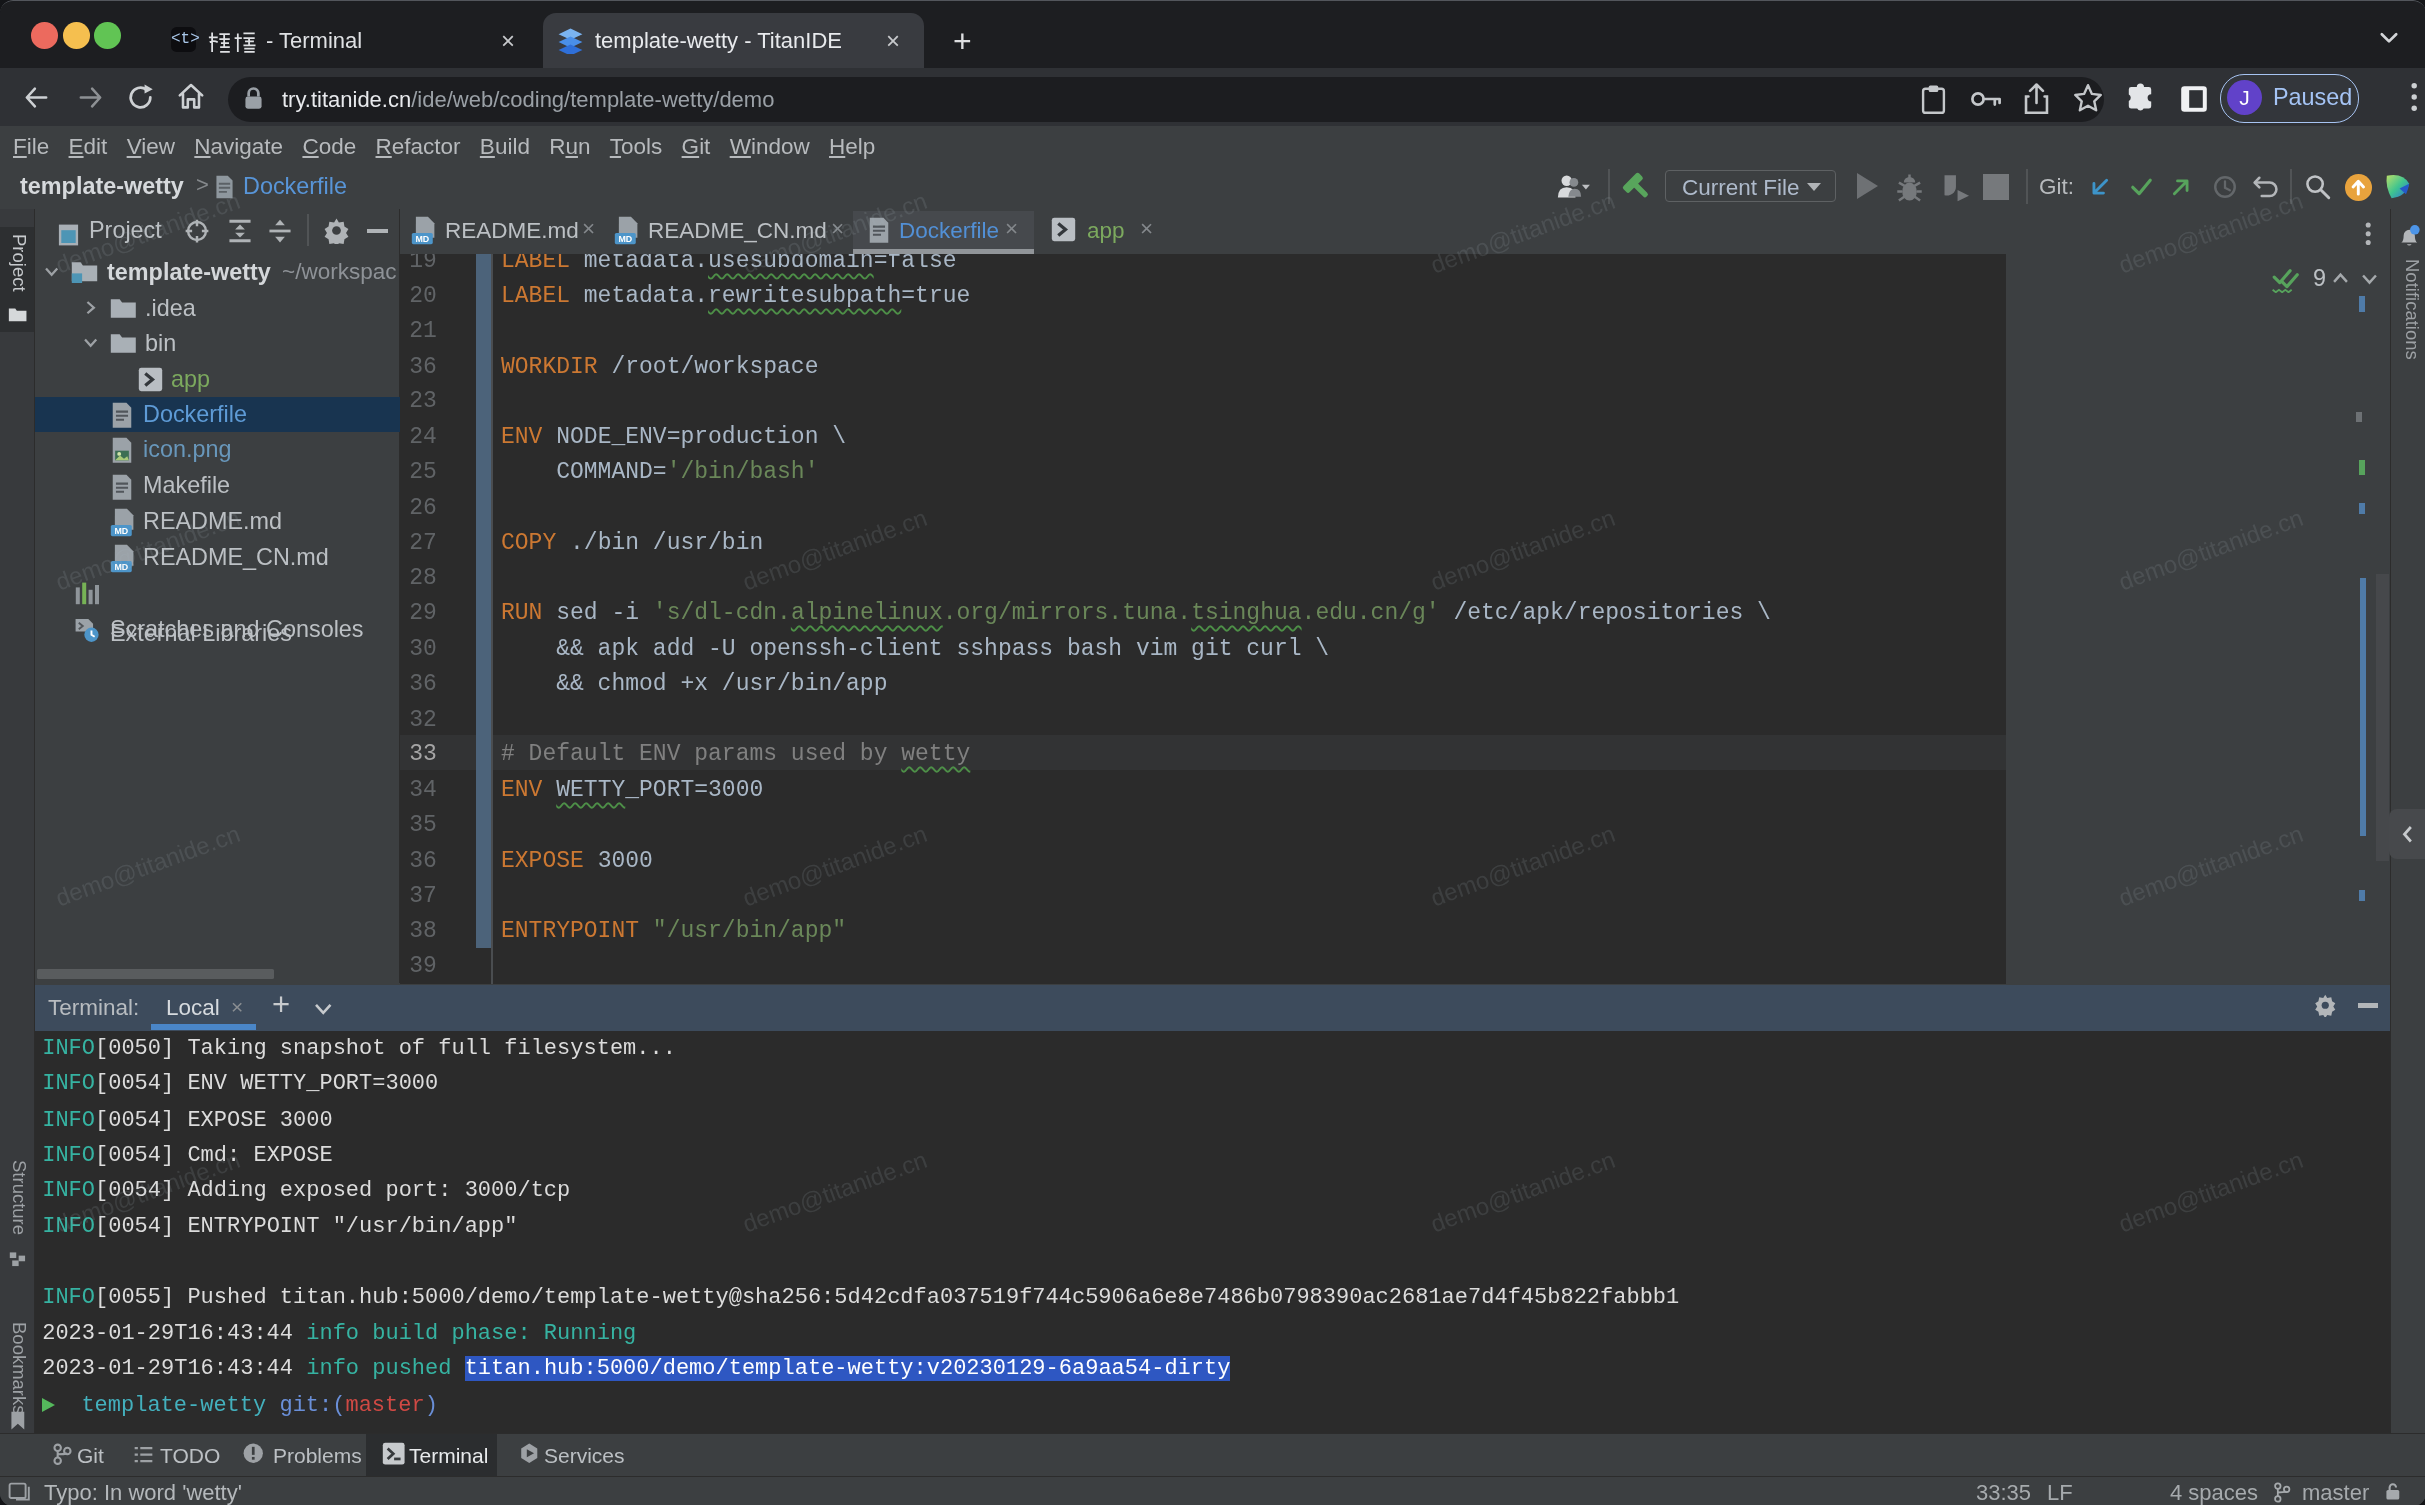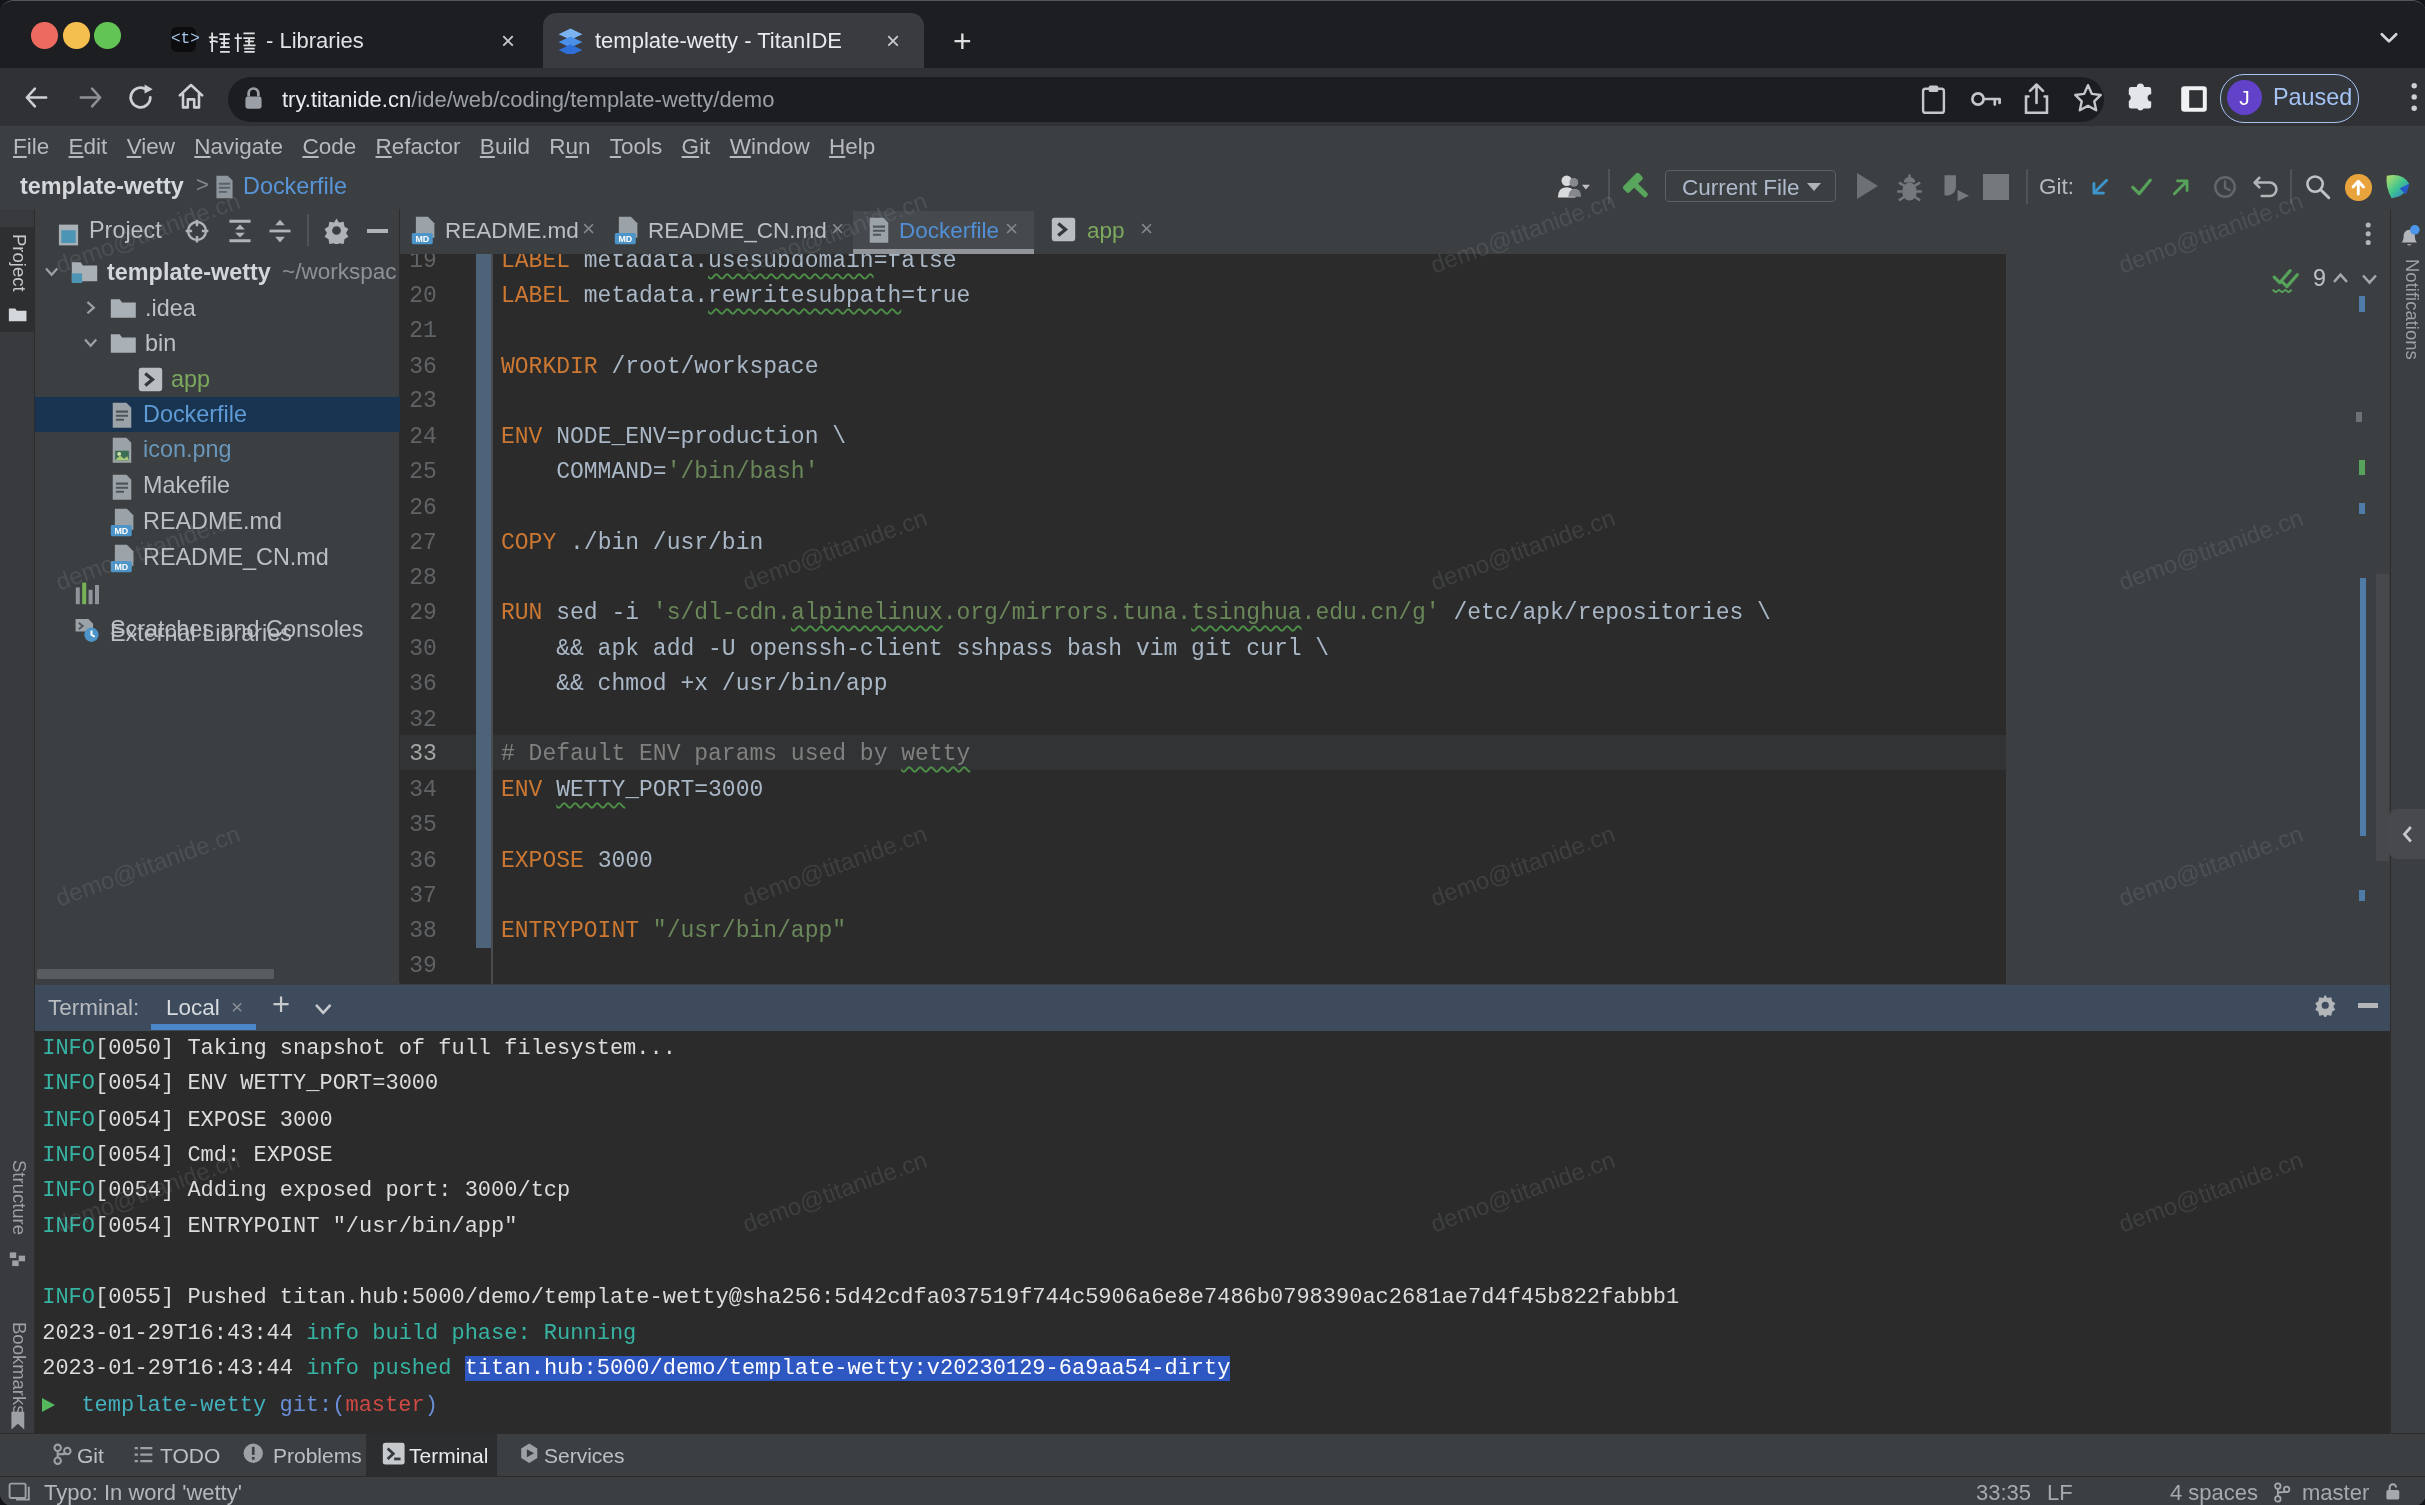--- a/index.html
+++ b/index.html
@@ -25,21 +25,21 @@
 <div class="abs" style="left:63px;top:22px;width:26.6px;height:26.6px;border-radius:50%;background:#f5bf4f;"></div>
 <div class="abs" style="left:94px;top:22px;width:26.6px;height:26.6px;border-radius:50%;background:#61c454;"></div>
 
 <div class="abs" style="left:171px;top:26.6px;width:25px;height:25px;border-radius:5.6px;background:#0d0d10;color:#a8c6e8;font-family:'Liberation Mono',monospace;font-size:16px;text-align:center;line-height:25px;">&lt;t&gt;</div>
 <div class="abs" style="left:208px;top:31px;width:50px;height:22.5px;"><svg width="50" height="22.5" viewBox="0 0 62 28">
         <g stroke="#dfe1e4" stroke-width="2.2" fill="none">
           <path d="M5 2 V26 M1 8 H12 M2 14 Q7 11 12 14 M14 4 H27 M14 10 H27 M16 15 H26 M15 20 H27 M20 4 V20 M15 26 H27"></path>
           <path d="M37 3 V26 M33 9 H42 M44 3 H58 M44 9 H58 M46 13 H57 M44 18 H59 M51 9 V18 M45 22 H58 M45 26 H58"></path>
         </g>
       </svg></div>
-    <div class="abs" style="left:266px;top:28px;font-size:22px;color:#dfe1e4;"> - Libraries</div>
+    <div class="abs" style="left:266px;top:28px;font-size:22px;color:#dfe1e4;"> - Terminal</div>
 <div class="abs" style="left:501px;top:27px;font-size:24px;color:#c7c9cc;">×</div>
 
 <div class="abs" style="left:543px;top:13px;width:381px;height:55px;background:#393b40;border-radius:13px 13px 0 0;"></div>
 <div class="abs" style="left:557px;top:27px;width:27px;height:27px;">
   <svg width="27" height="27" viewBox="0 0 34 34">
         <g>
           <polygon points="17,2 32,9 17,16 2,9" fill="#7ab3f0"></polygon>
           <polygon points="17,12 32,19 17,26 2,19" fill="#4a8fe8"></polygon>
           <polygon points="17,22 32,29 17,36 2,29" fill="#2f6fd8"></polygon>
         </g>

